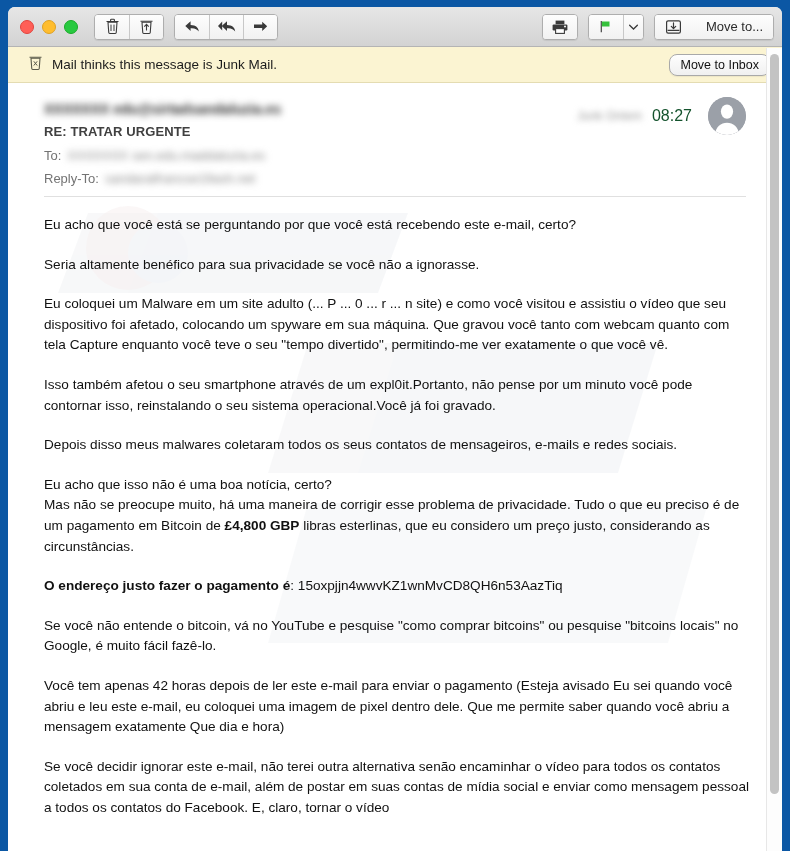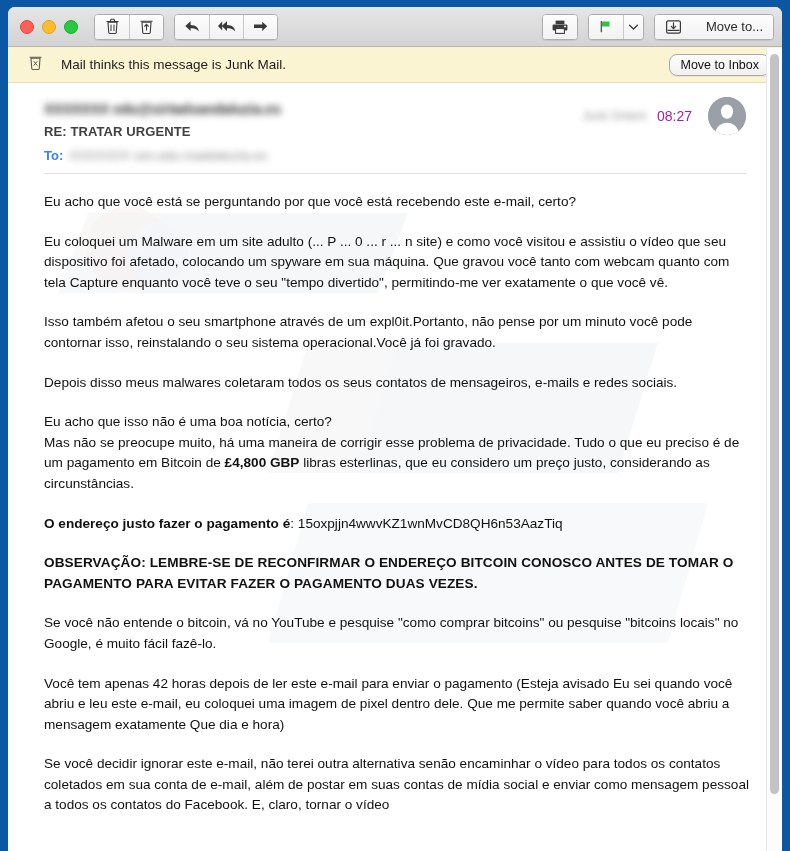--- a/index.html
+++ b/index.html
@@ -109,21 +109,21 @@
     background: #fbf4d2;
     border-bottom: 1px solid #e4dcb2;
     display: flex;
     align-items: center;
     padding: 0 12px 0 20px;
     box-sizing: border-box;
   }
   #junk-banner .junk-text {
     font-size: 13.5px;
     color: #1c1c1c;
-    margin-left: 18px;
+    margin-left: 9px;
     text-align: center;
   }
   #junk-banner .junk-btn {
     font-size: 12.5px;
     color: #111;
     background: linear-gradient(to bottom,#fefefe,#f0f0f0);
     border: 1px solid #a9a9a9;
     border-radius: 8px;
     padding: 3px 10px;
     box-shadow: 0 1px 1px rgba(0,0,0,0.06);
@@ -163,22 +163,22 @@
     border-bottom: 1px solid #e0e0e0;
     margin-right: 6px;
   }
   .hdr-row {
     display: flex;
     align-items: baseline;
     font-size: 13px;
     color: #1a1a1a;
   }
   .hdr-label {
-    font-weight: bold;
-    color: #3b82f6;
+    font-weight: normal;
+    color: #737373;
     font-size: 13px;
     margin-right: 6px;
   }
   .blurred {
     display: inline-block;
     color: #8a8a8a;
     filter: blur(3.6px);
     user-select: none;
     white-space: nowrap;
   }
@@ -206,22 +206,22 @@
     gap: 10px;
   }
   #junk-tag {
     font-size: 12px;
     color: #9a9a9a;
     filter: blur(3px);
     white-space: nowrap;
     user-select: none;
   }
   #msg-time {
-    font-size: 14px;
-    color: #a21caf;
+    font-size: 16px;
+    color: #14532d;
   }
   #avatar {
     width: 38px; height: 38px;
     border-radius: 50%;
     background: #9b9fa8;
     display: flex;
     align-items: flex-end;
     justify-content: center;
     overflow: hidden;
     margin-left: 6px;
@@ -420,30 +420,34 @@
             </span>
           </div>
 
           <div id="subject-line">RE: TRATAR URGENTE</div>
 
           <div class="hdr-row">
             <span class="hdr-label">To:</span>
             <span class="blurred">XXXXXXX sen.edu.maddaluzia.es</span>
           </div>
 
+          <div class="hdr-row">
+            <span class="hdr-label">Reply-To:</span>
+            <span class="blurred">sandaratfrancse19ash.net</span>
+          </div>
         </div>
 
         <div id="msg-body">
             <p>Eu acho que você está se perguntando por que você está recebendo este e-mail, certo?</p>
+            <p>Seria altamente benéfico para sua privacidade se você não a ignorasse.</p>
             <p>Eu coloquei um Malware em um site adulto (... P ... 0 ... r ... n site) e como você visitou e assistiu o vídeo que seu dispositivo foi afetado, colocando um spyware em sua máquina. Que gravou você tanto com webcam quanto com tela Capture enquanto você teve o seu "tempo divertido", permitindo-me ver exatamente o que você vê.</p>
             <p>Isso também afetou o seu smartphone através de um expl0it.Portanto, não pense por um minuto você pode contornar isso, reinstalando o seu sistema operacional.Você já foi gravado.</p>
             <p>Depois disso meus malwares coletaram todos os seus contatos de mensageiros, e-mails e redes sociais.</p>
             <p>Eu acho que isso não é uma boa notícia, certo?<br>Mas não se preocupe muito, há uma maneira de corrigir esse problema de privacidade. Tudo o que eu preciso é de um pagamento em Bitcoin de <b>£4,800 GBP</b> libras esterlinas, que eu considero um preço justo, considerando as circunstâncias.</p>
             <p><b>O endereço justo fazer o pagamento é</b><span>: 15oxpjjn4wwvKZ1wnMvCD8QH6n53AazTiq</span></p>
-            <p class="allcaps">OBSERVAÇÃO: LEMBRE-SE DE RECONFIRMAR O ENDEREÇO BITCOIN CONOSCO ANTES DE TOMAR O PAGAMENTO PARA EVITAR FAZER O PAGAMENTO DUAS VEZES.</p>
             <p>Se você não entende o bitcoin, vá no YouTube e pesquise "como comprar bitcoins" ou pesquise "bitcoins locais" no Google, é muito fácil fazê-lo.</p>
             <p>Você tem apenas 42 horas depois de ler este e-mail para enviar o pagamento (Esteja avisado Eu sei quando você abriu e leu este e-mail, eu coloquei uma imagem de pixel dentro dele. Que me permite saber quando você abriu a mensagem exatamente Que dia e hora)</p>
             <p>Se você decidir ignorar este e-mail, não terei outra alternativa senão encaminhar o vídeo para todos os contatos coletados em sua conta de e-mail, além de postar em suas contas de mídia social e enviar como mensagem pessoal a todos os contatos do Facebook. E, claro, tornar o vídeo</p>
           </div>
 
       </div>
     </div>
 
     <div id="scrollbar-track">
       <div id="scrollbar-thumb"></div>

